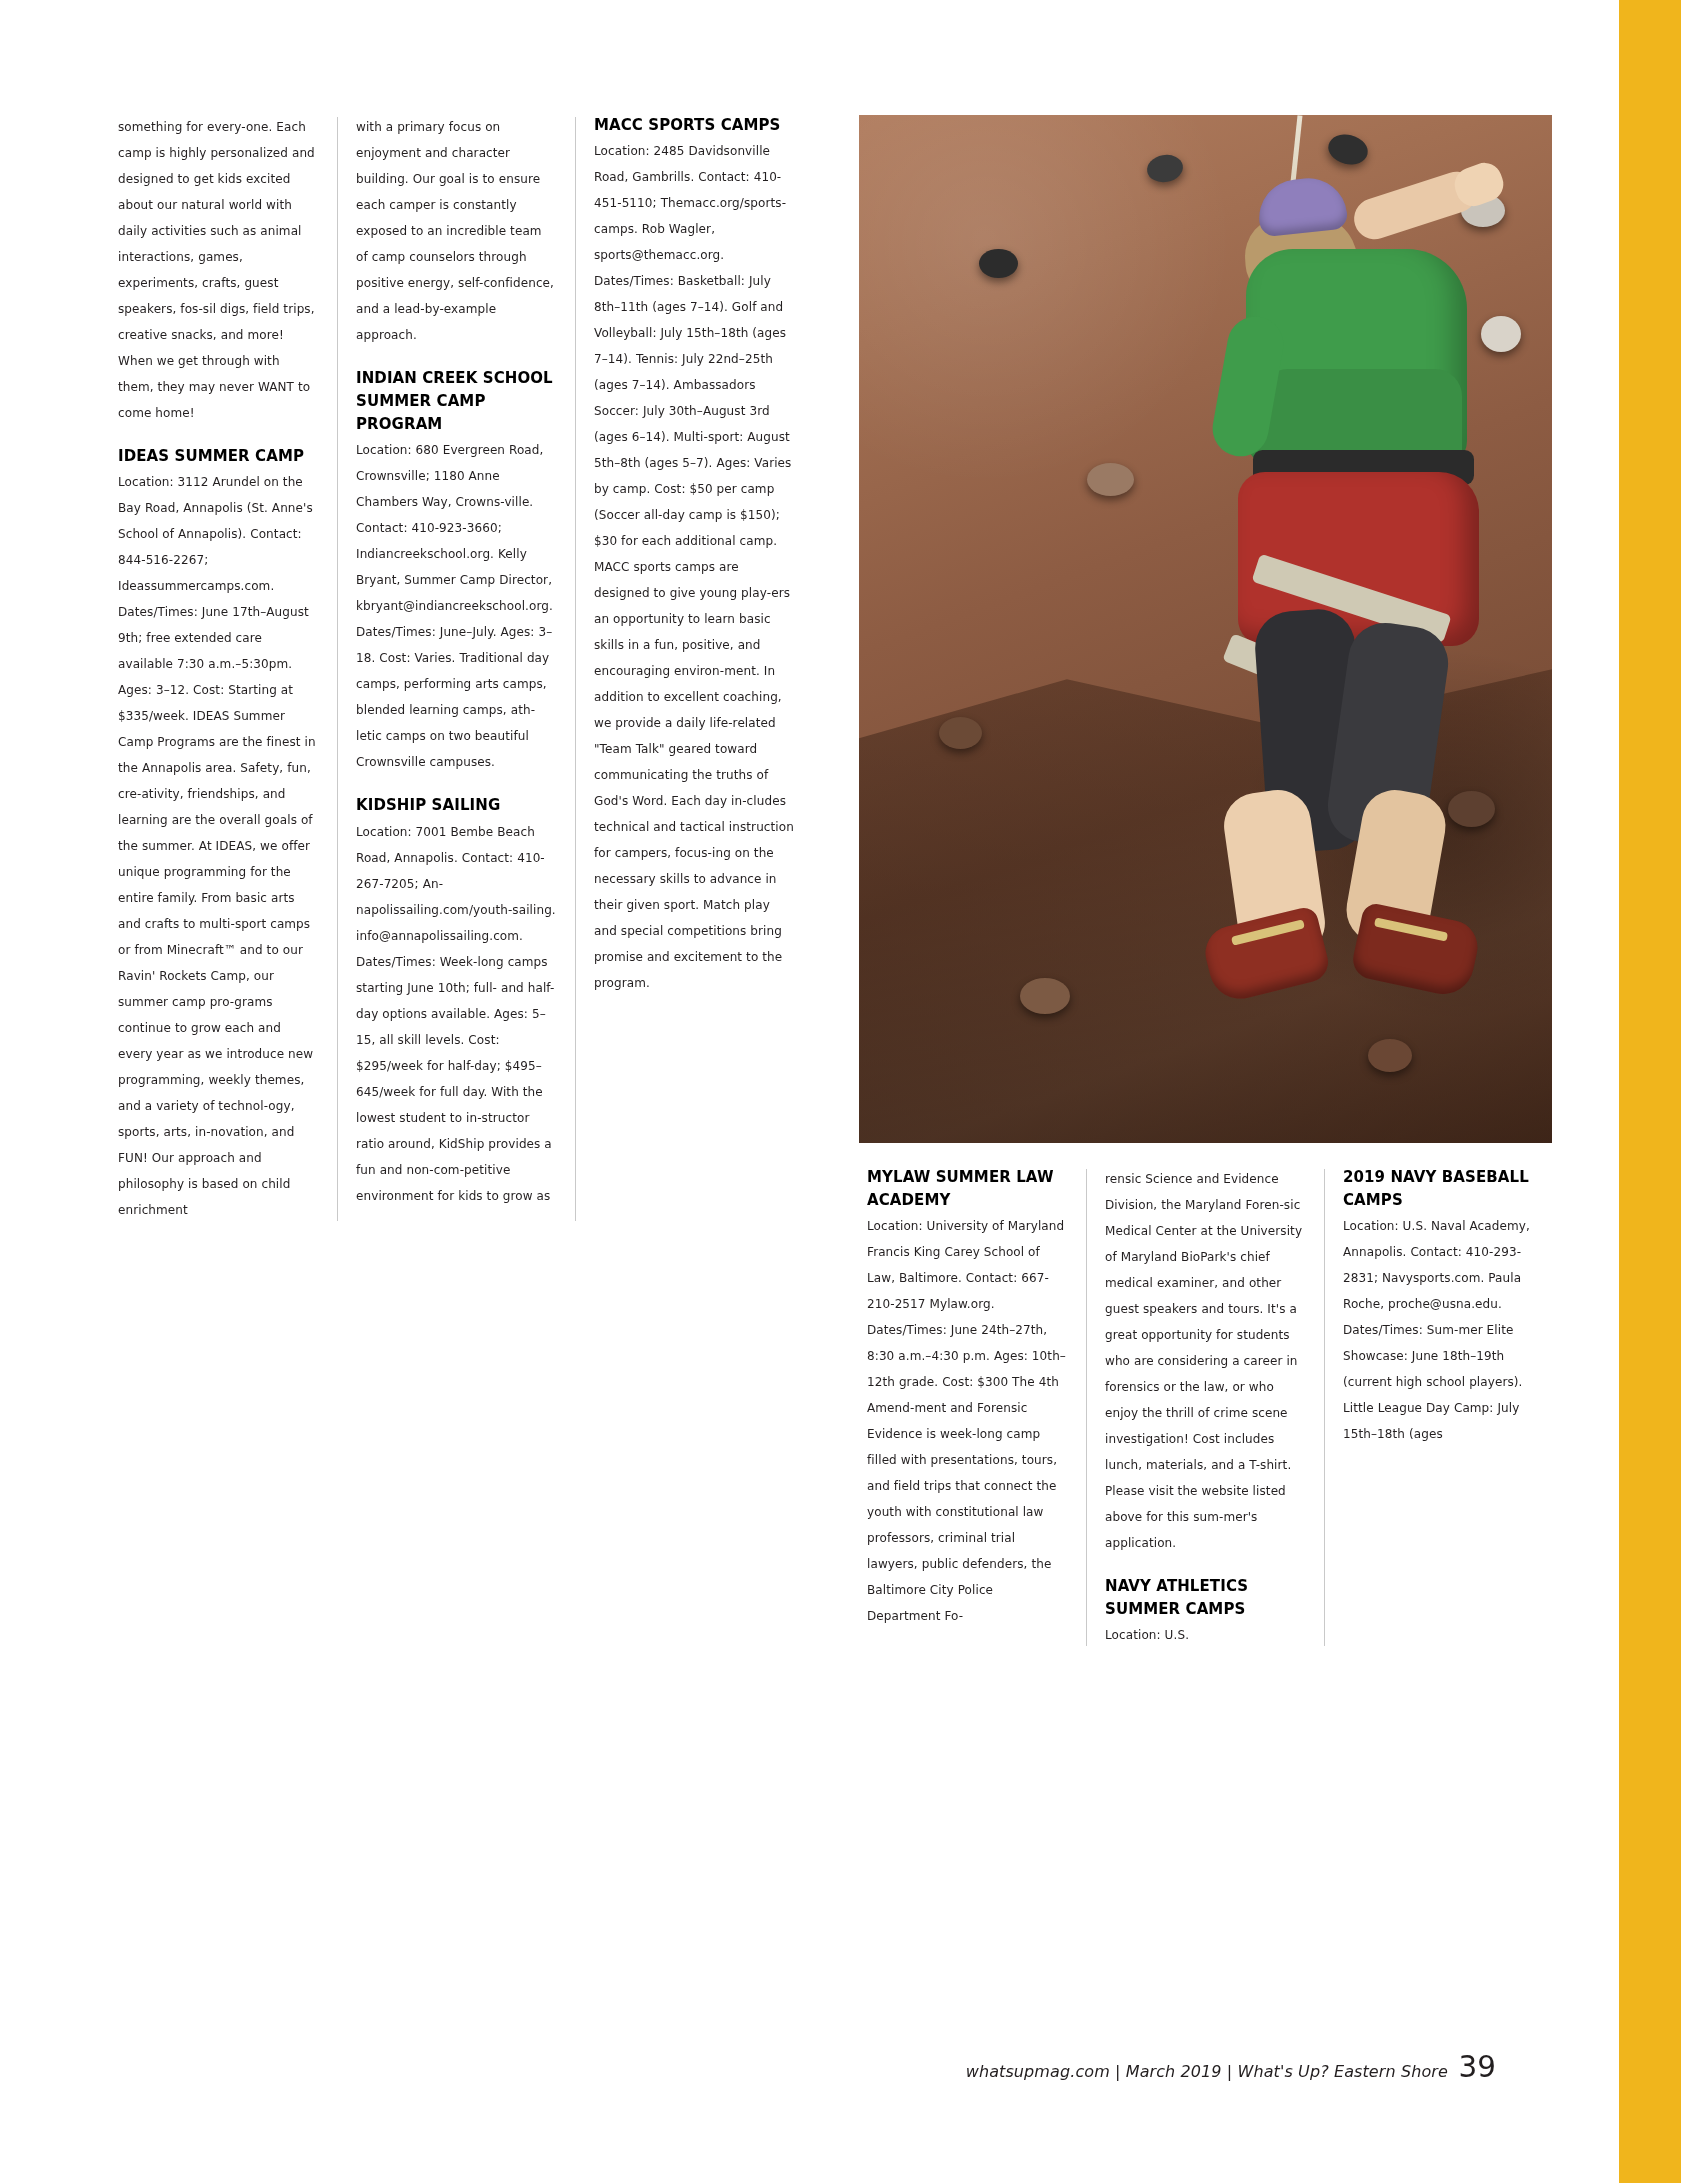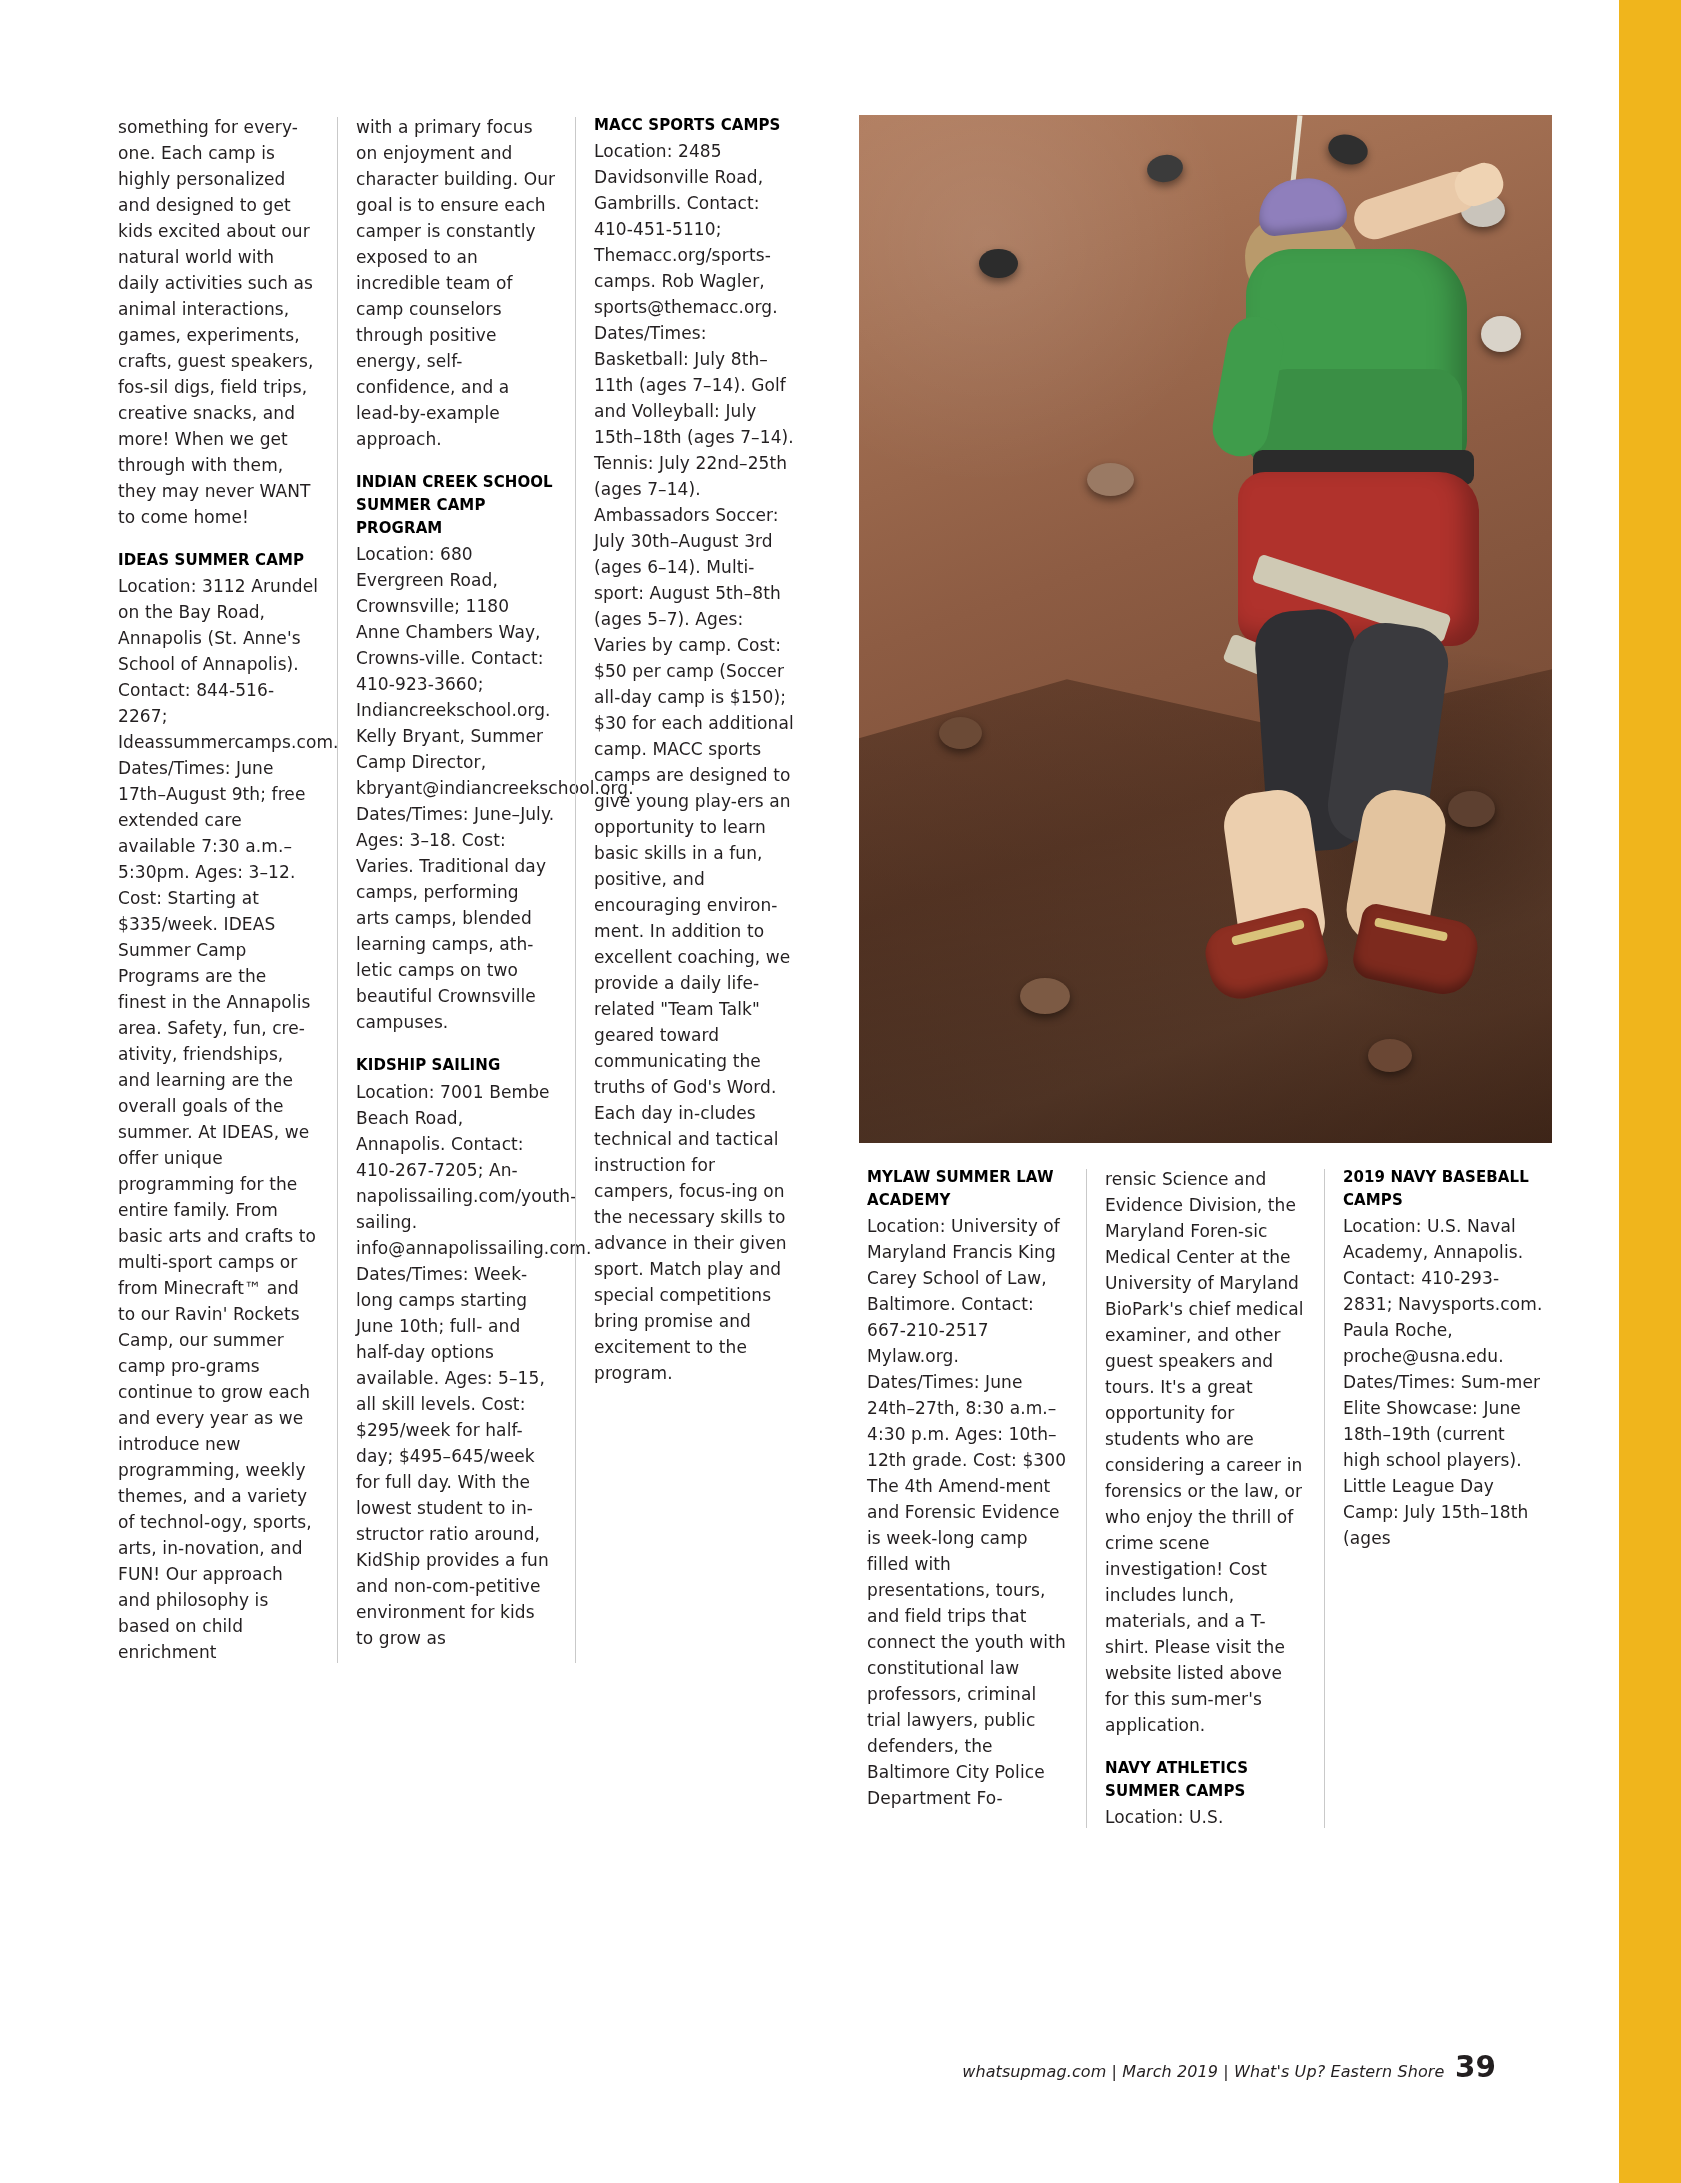--- a/index.html
+++ b/index.html
@@ -59,21 +59,21 @@
     left: -19px;
     top: 2.7px;
     bottom: 2.7px;
     width: 0.7px;
     background: #c9c9c9;
   }
   .col:first-child::before { display: none; }
 
   p.body {
     margin: 0 0 19px 0;
-    font-size: 17px;
+    font-size: 12px;
     line-height: 26px;
     color: #231f20;
     text-align: left;
     letter-spacing: 0.1px;
   }
   p.body:last-child { margin-bottom: 0; }
 
   h3.head {
     margin: 0 0 1.3px 0;
     font-family: "DejaVu Sans", sans-serif;
@@ -232,21 +232,21 @@
     gap: 10.7px;
     color: #231f20;
   }
   .footer .fline {
     font-size: 16px;
     letter-spacing: 0.1px;
     font-style: italic;
   }
   .footer .pageno {
     font-size: 29.4px;
-    font-weight: bold;
+    font-weight: normal;
   }
 </style>
 </head>
 <body>
 
 <div class="page">
   <div class="edge-bar"></div>
 
   <div class="content">
 

